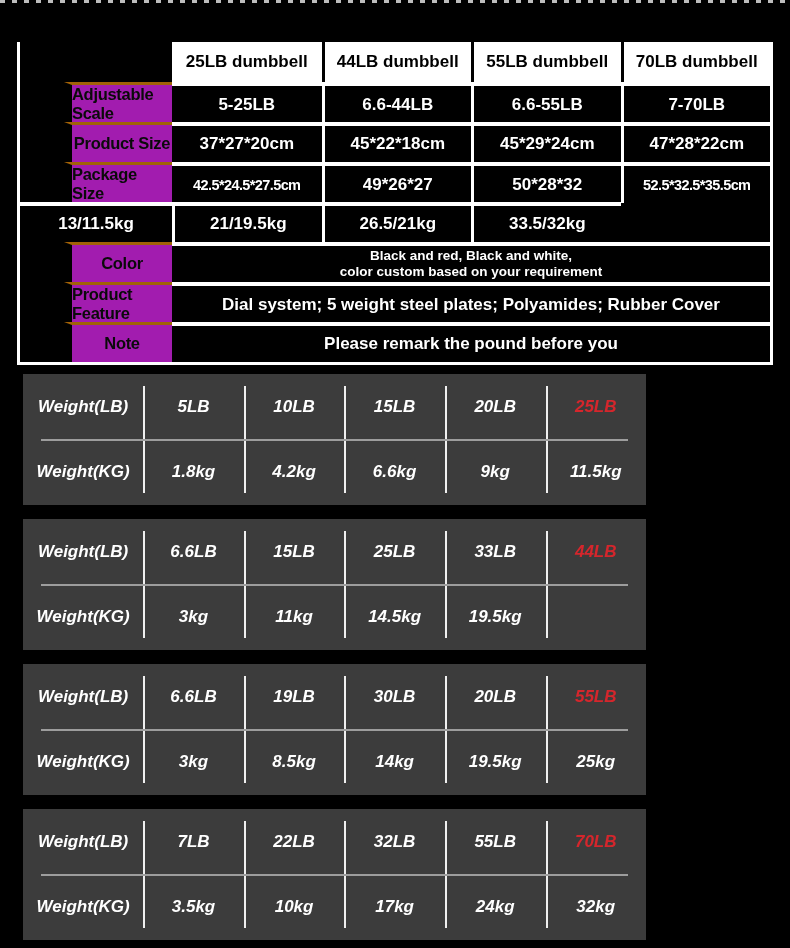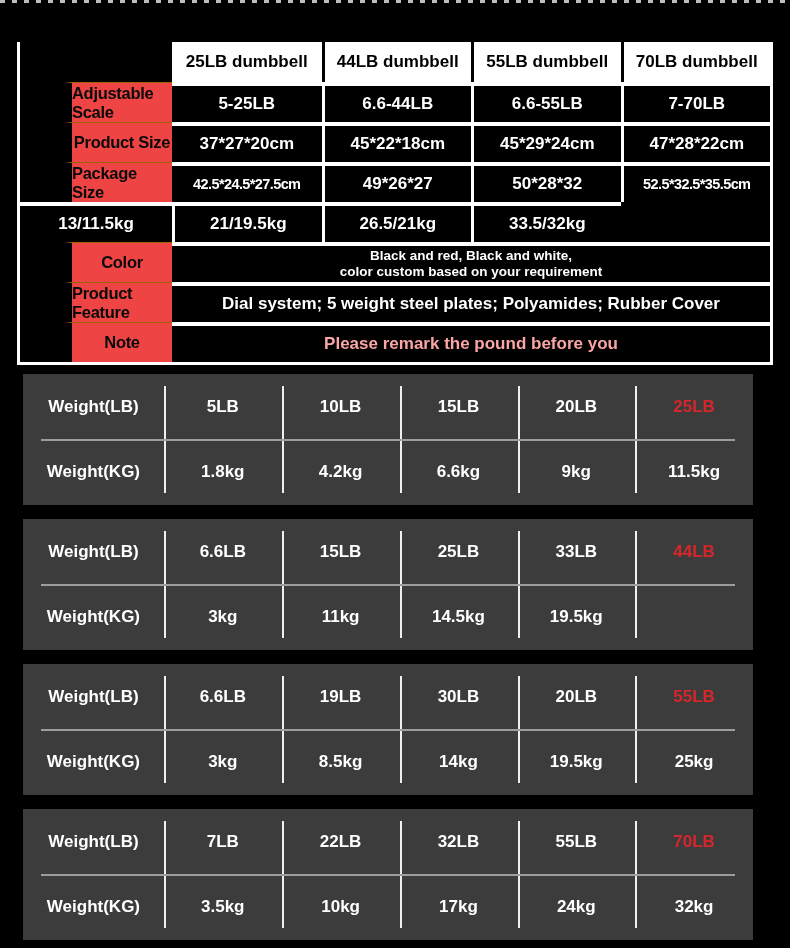--- a/index.html
+++ b/index.html
@@ -31,52 +31,53 @@
   }
   .spec-header .corner { background: #000; }
   .hcell {
     background: #fff; color: #000;
     display: flex; align-items: center; justify-content: center;
     font-weight: 700; font-size: 17px;
     box-sizing: border-box;
   }
   .hcell + .hcell { border-left: 3px solid #000; }
   .lcell {
-    background: #ef4444; color: #0a0a0a;
+    background: #a21caf; color: #0a0a0a;
     display: flex; align-items: center; justify-content: center;
     font-weight: 700; font-size: 16.5px; letter-spacing: -0.3px;
     box-sizing: border-box;
     border-left: 8px solid #000;
-    border-top: 1px solid #a16207;
+    border-top: 3px solid #a16207;
     margin-left: 44px;
   }
   .vcell {
     background: #000; color: #fff;
     display: flex; align-items: center; justify-content: center;
     font-weight: 700; font-size: 17px;
     box-sizing: border-box;
     border-top: 4px solid #fff;
     text-align: center;
   }
   .vcell + .vcell { border-left: 3px solid #fff; }
   .vcell.span { grid-column: 2 / 6; align-items: center; }
   .row-package .vcell:nth-child(2),
   .row-package .vcell:nth-child(5) { font-size: 14.5px; letter-spacing: -0.6px; }
   .color-lines { display: flex; flex-direction: column; line-height: 1.2; font-size: 13.5px; }
-  .note-text { color: #fca5a5; }
+  .note-text { color: #ffffff; }
   .feature-text { font-size: 17px; }
   
   .panel {
     position: relative;
     margin: 14px 0 0 23px;
-    width: 730px; height: 131px;
+    width: 623px; height: 131px;
     background: #3c3c3c;
     display: grid;
     grid-template-columns: 19.3% 1fr 1fr 1fr 1fr 1fr;
     grid-template-rows: 1fr 1fr;
+    font-style: italic;
   }
   .panel.first { margin-top: 9px; }
   .pcell {
     display: flex; align-items: center; justify-content: center;
     color: #ffffff; font-weight: 700; font-size: 17px;
   }
   .pcell.max { color: #d5262c; }
   .vline {
     position: absolute; top: 12px; bottom: 12px; width: 2px;
     background: #efefef;

